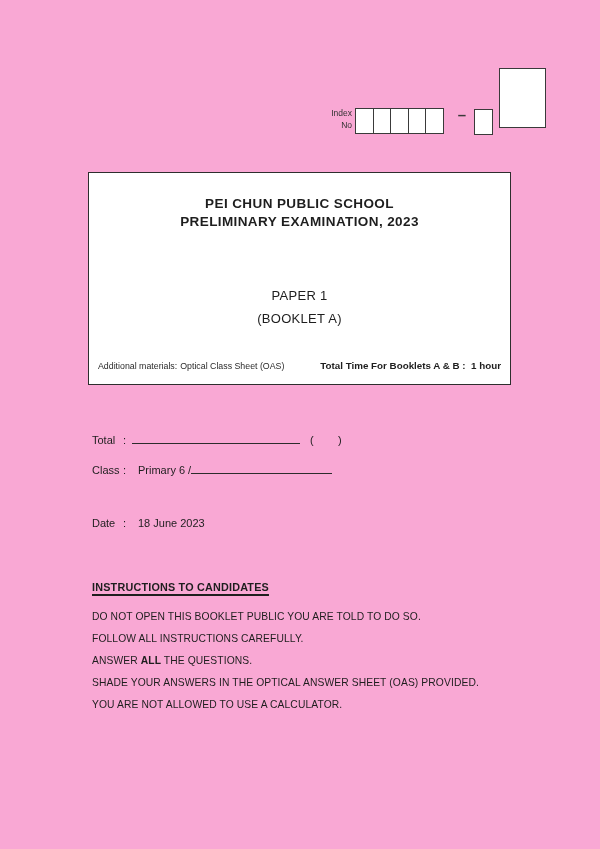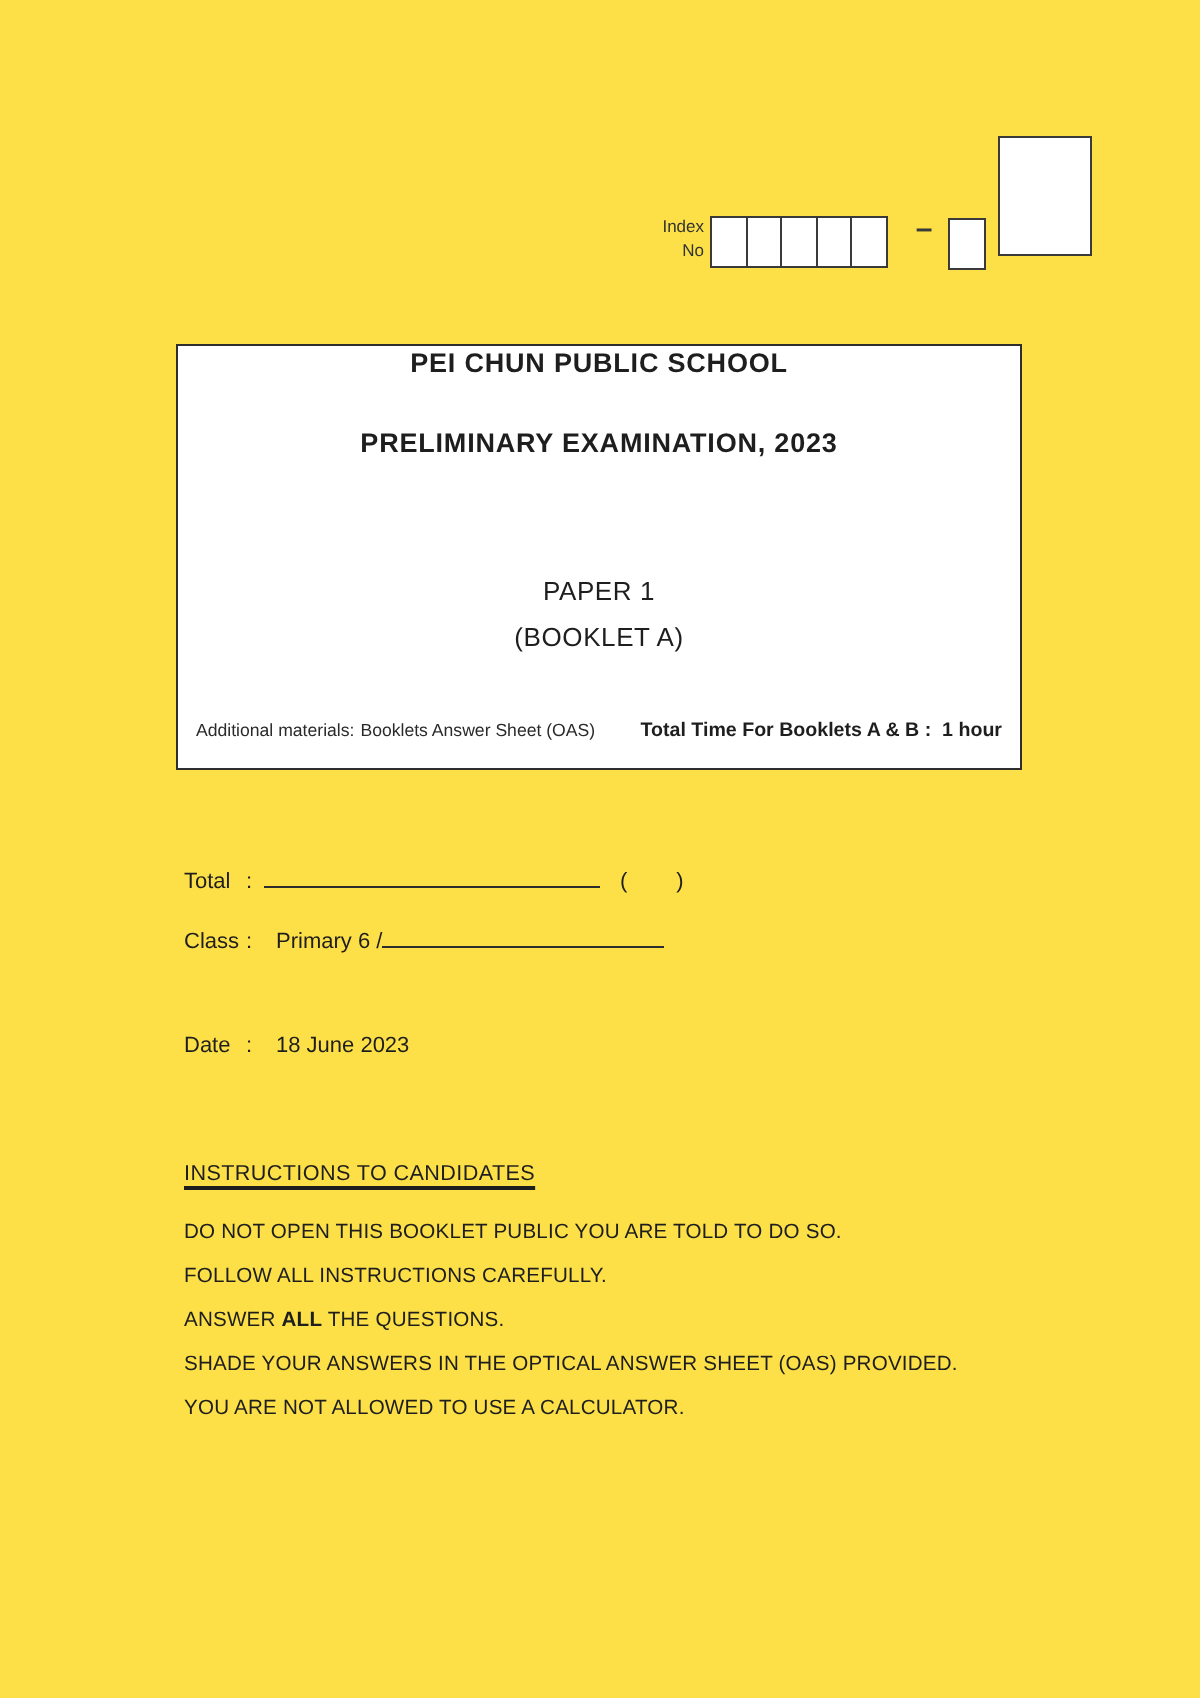--- a/index.html
+++ b/index.html
@@ -1,20 +1,20 @@
 <!DOCTYPE html>
 <html><head>
 <meta charset="utf-8">
 <style>
   html,body{margin:0;padding:0;background:#e8e8e8;}
   .page{
     position:relative;
     width:600px;height:849px;
     margin:0 auto;
-    background:#fde047;
+    background:#f9a8d4;
     font-family:"Liberation Sans", sans-serif;
     color:#1e1e1e;
     overflow:hidden;
   }
   
   .idx-label{
     position:absolute;left:318px;top:108px;width:34px;
     font-size:8.5px;line-height:11.5px;text-align:right;color:#333;
   }
   .idx-boxes{
@@ -36,21 +36,21 @@
   .idx-big-box{
     position:absolute;left:499px;top:68px;width:45px;height:58px;
     border:1.5px solid #3a3a3a;background:#fff;
   }
   
   .header-box{
     position:absolute;left:88px;top:172px;width:421px;height:211px;
     border:1.8px solid #2e2e2e;background:#fff;
   }
   .hb-line{position:absolute;left:0;width:100%;text-align:center;}
-  .hb-school{top:1px;font-size:13.5px;font-weight:bold;letter-spacing:.4px;}
+  .hb-school{top:23px;font-size:13.5px;font-weight:bold;letter-spacing:.4px;}
   .hb-exam{top:41px;font-size:13.5px;font-weight:bold;letter-spacing:.4px;}
   .hb-subject{top:91px;font-size:13.5px;font-weight:bold;letter-spacing:.4px;}
   .hb-paper{top:115px;font-size:13px;font-weight:normal;letter-spacing:.3px;}
   .hb-booklet{top:138px;font-size:13px;font-weight:normal;letter-spacing:.3px;}
   .hb-bottom{
     position:absolute;left:9px;right:9px;top:187px;
     display:flex;justify-content:space-between;align-items:baseline;
   }
   .hb-addmat{font-size:8.8px;color:#2a2a2a;}
   .hb-addmat .am-label{margin-right:3px;}
@@ -68,21 +68,21 @@
     vertical-align:baseline;
   }
   .u-name{width:168px;margin-left:0;}
   .u-class{width:141px;}
   .u-teacher{width:156px;margin-left:3px;}
   .brackets{margin-left:10px;white-space:pre;}
   .info-value{margin-left:6px;}
   
   .instructions{position:absolute;left:92px;top:581px;width:440px;}
   .ins-heading{
-    font-size:10.8px;font-weight:normal;letter-spacing:.2px;
+    font-size:10.8px;font-weight:bold;letter-spacing:.2px;
     text-decoration:underline;text-underline-offset:2.5px;
     text-decoration-thickness:1.5px;
     margin-bottom:18px;
   }
   .ins-line{font-size:10.3px;letter-spacing:.1px;height:11px;margin-bottom:11px;white-space:pre;}
 </style>
 </head>
 <body>
 
 <div class="page">
@@ -102,21 +102,21 @@
   <div class="idx-small-box"></div>
   <div class="idx-big-box"></div>
 
   <div class="header-box">
     <div class="hb-line hb-school">PEI CHUN PUBLIC SCHOOL</div>
     <div class="hb-line hb-exam">PRELIMINARY EXAMINATION, 2023</div>
     <div class="hb-line hb-paper">PAPER 1</div>
     <div class="hb-line hb-booklet">(BOOKLET A)</div>
     <div class="hb-bottom">
       <div class="hb-addmat">
-        <span class="am-label">Additional materials:</span><span>Booklets Answer Sheet (OAS)</span>
+        <span class="am-label">Additional materials:</span><span>Optical Class Sheet (OAS)</span>
       </div>
       <div class="hb-time">Total Time For Booklets A &amp; B :  1 hour</div>
     </div>
   </div>
 
   <div class="info-row row-name">
     <span class="info-label">Total</span>
     <span class="info-colon">:</span>
     <span class="u-line u-name"></span>
     <span class="brackets">(        )</span>

